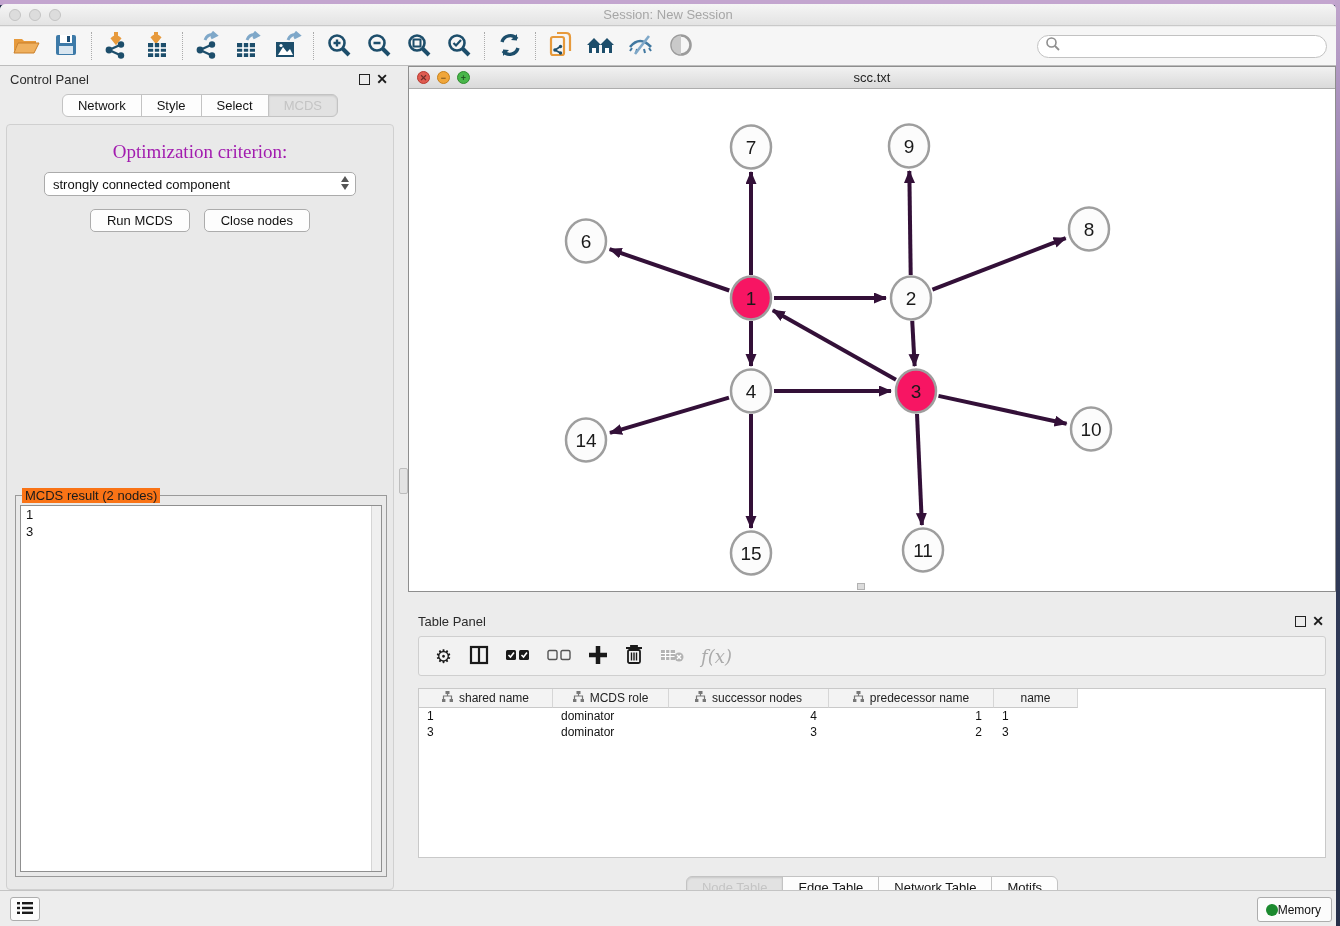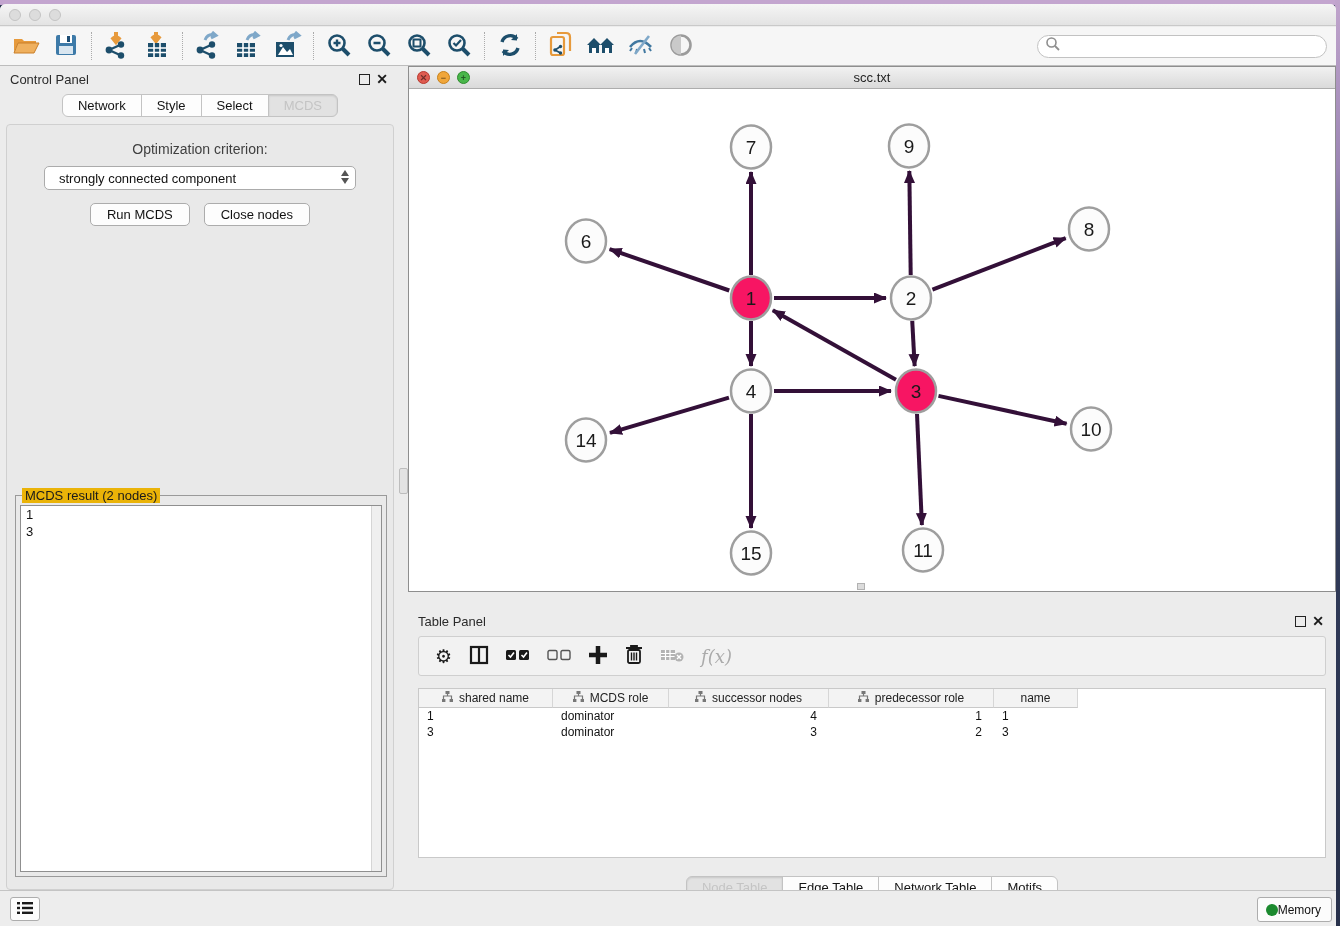--- a/index.html
+++ b/index.html
@@ -36,33 +36,33 @@
   .close-ico { position:absolute; top:5px; font-size:14px; font-weight:bold; color:#1A1A1A; line-height:16px; }
   .cp-float { right:30px; } .cp-close { right:12px; }
   .tab-row { position:absolute; left:0; right:0; top:28px; display:flex; justify-content:center; }
   .seg { height:23px; padding:8px 15px; background:#FDFDFD; border:1px solid #C3C3C3; margin-left:-1px;
     font-size:13px; color:#141414; display:flex; align-items:center; }
   .seg:first-child { border-radius:6px 0 0 6px; margin-left:0; }
   .seg:last-child { border-radius:0 6px 6px 0; }
   .seg.active { background:#E2E2E2; color:#C4C4C4; box-shadow:inset 0 1px 2px rgba(0,0,0,0.12); }
   .cp-body { position:absolute; left:6px; right:6px; top:58px; bottom:0;
     background:#E9E9E9; border:1px solid #D0D0D0; border-radius:4px; }
-  .opt-label { text-align:center; margin-top:16px; font-size:14px; color:#404040; }
+  .opt-label { text-align:center; margin-top:16px; font-size:19px; color:#a21caf;font-family:Liberation Serif, serif; }
   .combo { position:relative; margin:9px auto 0; width:312px; height:24px; background:#fff;
     border:1px solid #ABABAB; border-radius:5px; font-size:13px; color:#111;
-    display:flex; align-items:center; padding-left:14px; }
+    display:flex; align-items:center; padding-left:8px; }
   .stepper { position:absolute; right:6px; top:3px; display:flex; flex-direction:column; gap:2px; }
   .tri-up { width:0; height:0; border-left:4px solid transparent; border-right:4px solid transparent; border-bottom:6px solid #555; }
   .tri-dn { width:0; height:0; border-left:4px solid transparent; border-right:4px solid transparent; border-top:6px solid #555; }
   .btn-row { margin-top:13px; display:flex; justify-content:center; gap:14px; }
   .mac-btn { height:23px; padding:0 16px; background:#FDFDFD; border:1px solid #ACACAC; border-radius:5px;
     font-size:13px; color:#111; font-family:"Liberation Sans",sans-serif; }
   .result-box { position:absolute; left:8px; width:372px; top:370px; bottom:12px;
     border:1px solid #9A9A9A; background:#E9E9E9; }
-  .result-legend { position:absolute; top:-8px; left:6px; background:#eab308; padding:0 3px; font-size:13px; color:#1A1A1A; }
+  .result-legend { position:absolute; top:-8px; left:6px; background:#f97316; padding:0 3px; font-size:13px; color:#1A1A1A; }
   .result-inner { position:absolute; left:4px; right:4px; top:9px; bottom:4px; background:#fff;
     border:1px solid #8F8F8F; overflow:hidden; }
   .result-line { font-size:13px; color:#111; padding-left:5px; line-height:17px; }
   .result-scroll { position:absolute; right:0; top:0; bottom:0; width:10px; background:#EFEFEF; border-left:1px solid #D5D5D5; }
   .splitter-grip { position:absolute; left:399px; top:464px; width:9px; height:26px;
     background:#E3E3E3; border:1px solid #BDBDBD; border-radius:2px; }
 
   
   .net-frame { position:absolute; left:408px; top:62px; width:928px; height:526px;
     border:1px solid #8E8E8E; background:#fff; }
@@ -106,20 +106,21 @@
 
 <div class="desktop-top"></div>
 <div class="desktop-right"></div>
 
 <div class="app">
 
   <div class="titlebar">
     <span class="tl-dot" style="left:9px"></span>
     <span class="tl-dot" style="left:29px"></span>
     <span class="tl-dot" style="left:49px"></span>
+    <div class="win-title">Session: New Session</div>
   </div>
 
   <div class="toolbar">
     <button class="tb-btn">
         <span>
       <svg width="28" height="24" viewBox="0 0 28 24">
             <path d="M2 6 L10 6 L12 8 L24 8 L24 10 L6 10 L2 19 Z" fill="#E79A3C"></path>
             <path d="M6 10 L27 10 L22 20 L2 20 Z" fill="#EFB05E" stroke="#C97F28" stroke-width="1"></path>
           </svg></span>
       </button>
@@ -472,21 +473,21 @@
               </svg></span>
           <span>successor nodes</span>
           </div>
         <div class="th" style="width:165px">
           <span><svg width="11" height="11" viewBox="0 0 11 11">
                 <rect x="3.5" y="0" width="4" height="3" fill="#777"></rect>
                 <path d="M5.5 3 L5.5 5 M1.5 8 L1.5 5 L9.5 5 L9.5 8" stroke="#777" stroke-width="1.2" fill="none"></path>
                 <rect x="0" y="8" width="3.4" height="3" fill="#777"></rect>
                 <rect x="7.6" y="8" width="3.4" height="3" fill="#777"></rect>
               </svg></span>
-          <span>predecessor role</span>
+          <span>predecessor name</span>
           </div>
         <div class="th" style="width:84px">
           <span>name</span>
           </div>
       </div>
       <div class="trow">
         <div class="td l" style="width:134px">1</div>
         <div class="td l" style="width:116px">dominator</div>
         <div class="td r" style="width:160px">4</div>
         <div class="td r" style="width:165px">1</div>

